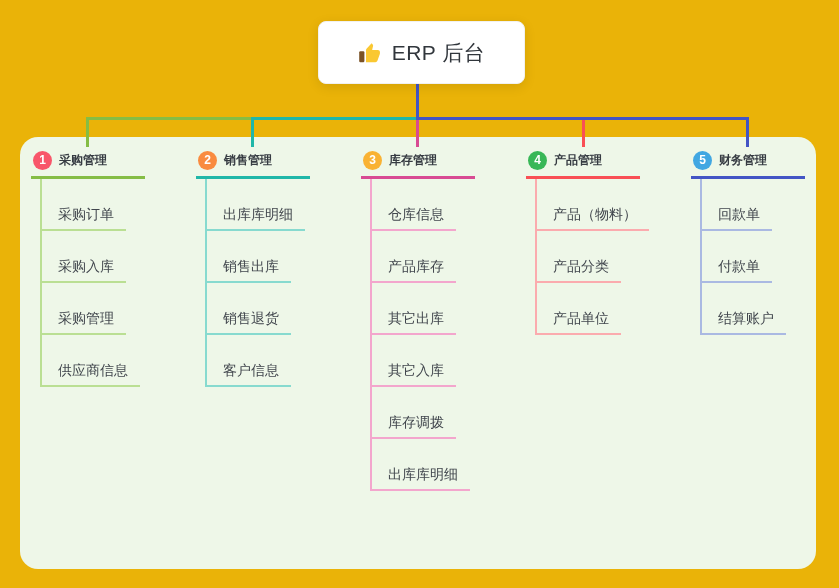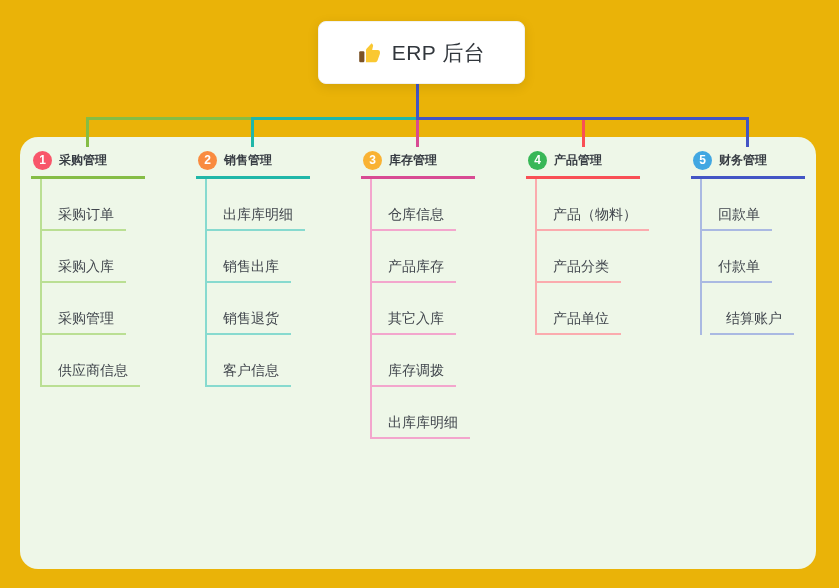--- a/index.html
+++ b/index.html
@@ -110,20 +110,23 @@
       <span class="t">库存管理</span>
     </div>
     <div class="children" style="border-left-color: rgb(243, 166, 205);">
           <div class="child-row">
             <span class="c" style="border-bottom-color: rgb(243, 166, 205);">仓库信息</span>
           </div>
           <div class="child-row">
             <span class="c" style="border-bottom-color: rgb(243, 166, 205);">产品库存</span>
           </div>
           <div class="child-row">
+            <span class="c" style="border-bottom-color: rgb(243, 166, 205);">其它出库</span>
+          </div>
+          <div class="child-row">
             <span class="c" style="border-bottom-color: rgb(243, 166, 205);">其它入库</span>
           </div>
           <div class="child-row">
             <span class="c" style="border-bottom-color: rgb(243, 166, 205);">库存调拨</span>
           </div>
           <div class="child-row">
             <span class="c" style="border-bottom-color: rgb(243, 166, 205);">出库库明细</span>
           </div>
         </div>
   </div>
@@ -152,18 +155,18 @@
       <span class="t">财务管理</span>
     </div>
     <div class="children" style="border-left-color: rgb(170, 185, 226);">
           <div class="child-row">
             <span class="c" style="border-bottom-color: rgb(170, 185, 226);">回款单</span>
           </div>
           <div class="child-row">
             <span class="c" style="border-bottom-color: rgb(170, 185, 226);">付款单</span>
           </div>
           <div class="child-row">
-            <span class="c" style="border-bottom-color: rgb(170, 185, 226); margin-left: 8px;">结算账户</span>
+            <span class="c" style="border-bottom-color: rgb(170, 185, 226);">结算账户</span>
           </div>
         </div>
   </div>
 </div>
 </div>
 
 </body></html>

